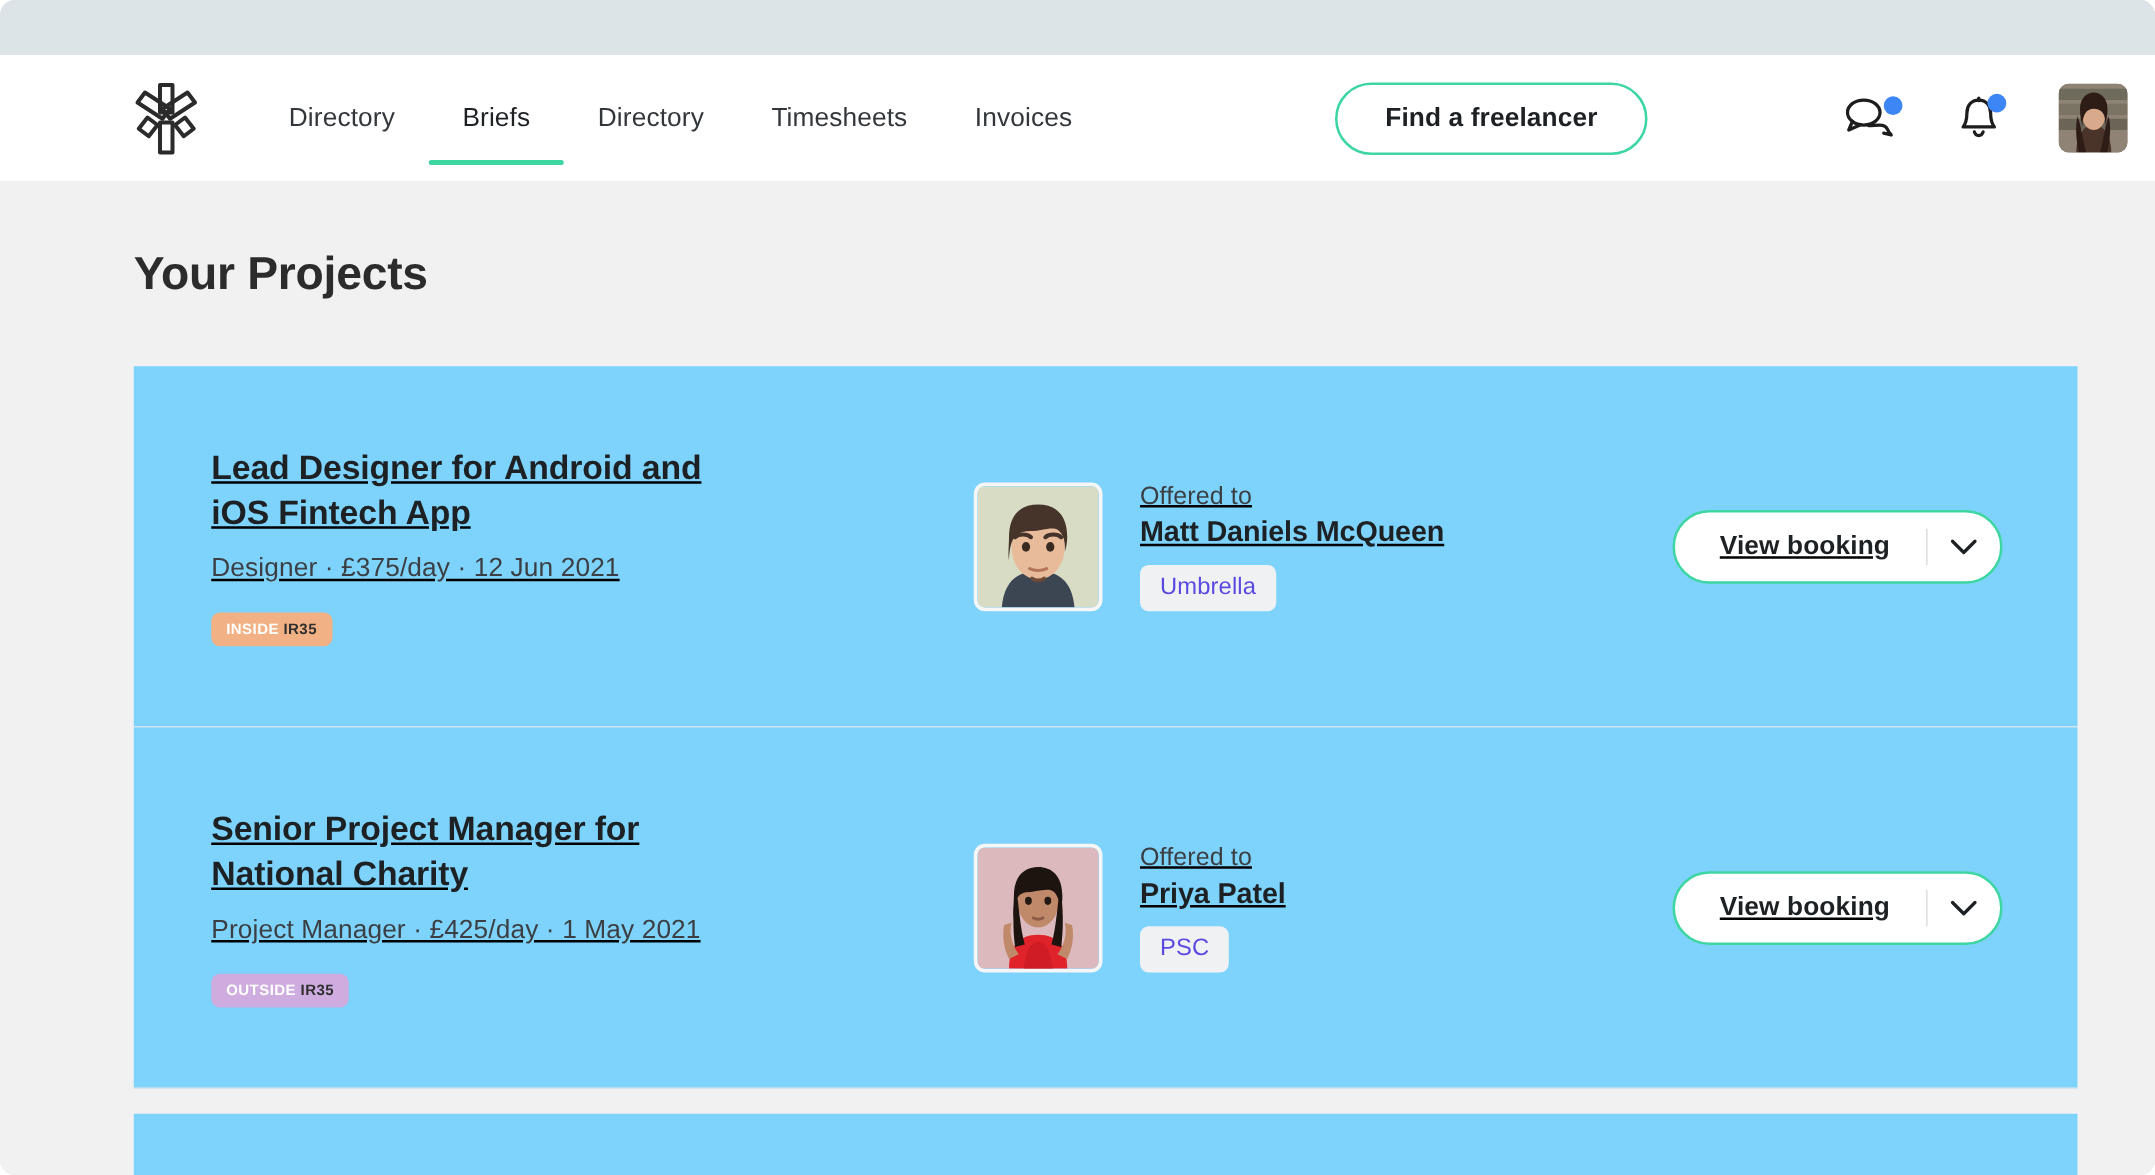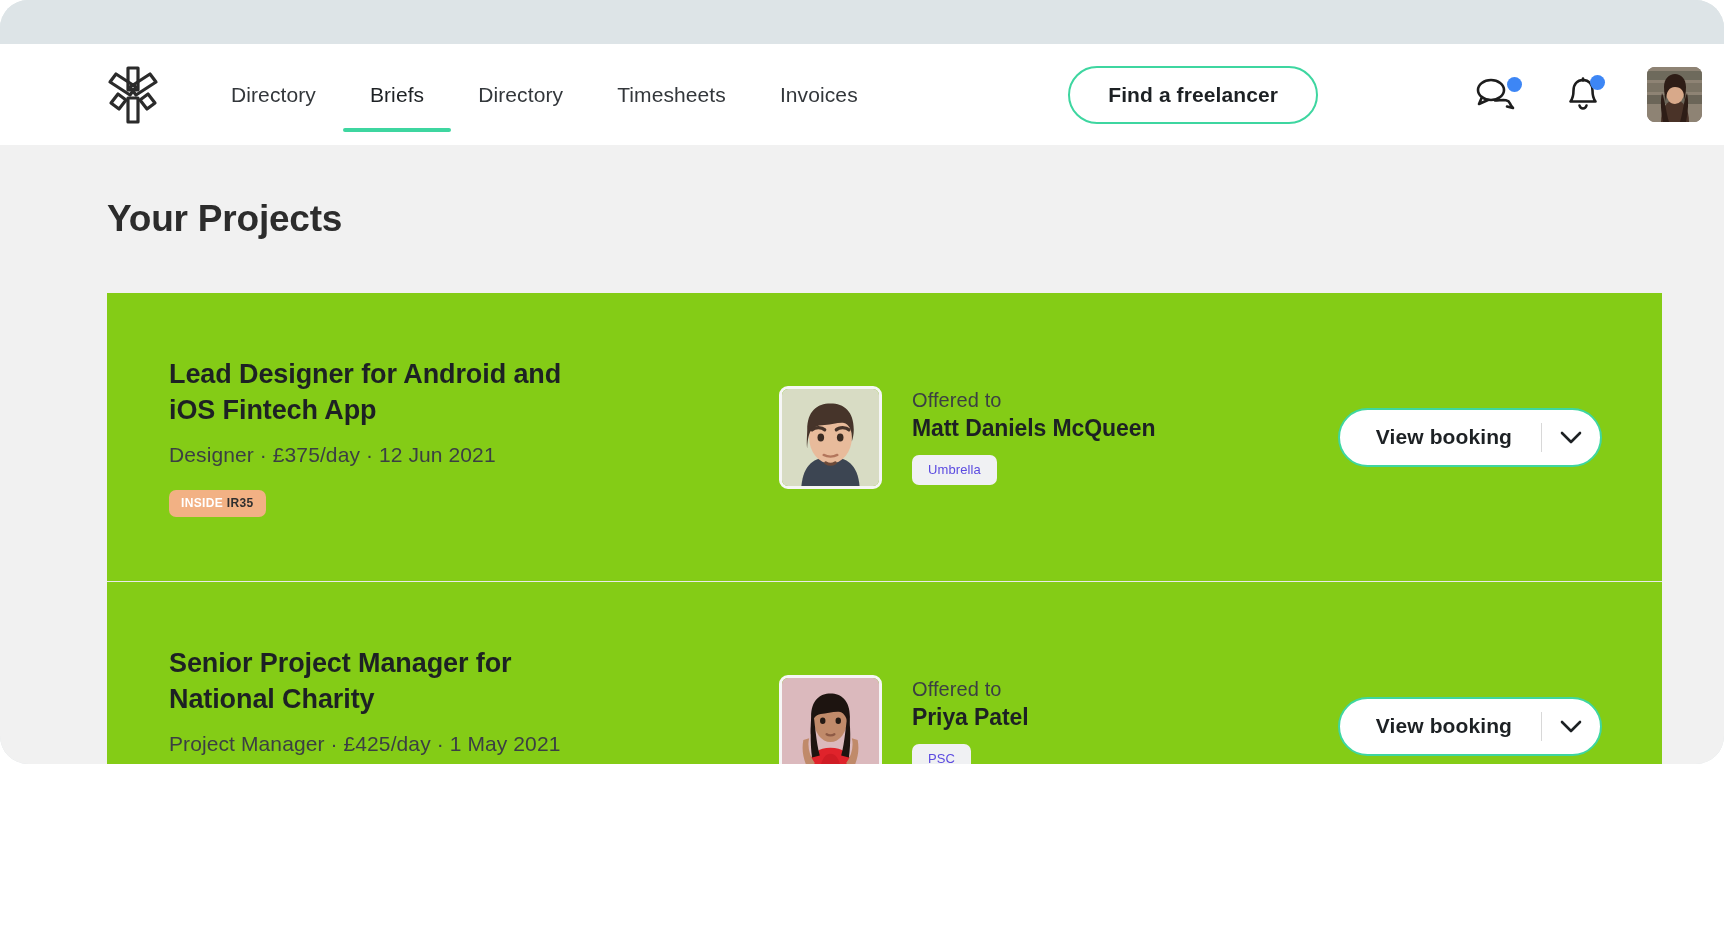--- a/index.html
+++ b/index.html
@@ -8,23 +8,23 @@
     width: 1724px;
     height: 940px;
     overflow: hidden;
     background: #ffffff;
     font-family: "Liberation Sans", sans-serif;
   }
 
   #app {
     position: relative;
     width: 1724px;
-    height: 764px;
+    height: 940px;
     background: #dde4e7;
-    border-radius: 28px;
+    border-radius: 12px;
     overflow: hidden;
   }
 
   
   .chrome-bar {
     position: absolute;
     top: 0; left: 0; right: 0;
     height: 44px;
     background: #dde4e7;
   }
@@ -142,26 +142,27 @@
     font-weight: bold;
     color: #2c2c2c;
     letter-spacing: -.2px;
   }
 
   .cards {
     margin: 53px 62px 0 107px;
   }
 
   .project-card {
-    background: #84cc16;
+    background: #7dd3fc;
     display: flex;
     align-items: center;
     padding: 0 60px 0 62px;
     height: 289px;
     border-bottom: 1px solid #e9e9e9;
+    text-decoration: underline;
   }
   .project-card.peek {
     height: 90px;
     border-bottom: none;
     margin-top: 20px;
   }
 
   .card-left { width: 610px; flex: 0 0 auto; }
 
   .job-title {
@@ -227,21 +228,21 @@
     letter-spacing: -.1px;
     white-space: nowrap;
     text-align: center;
   }
   .entity-badge {
     display: inline-block;
     margin-top: 13px;
     padding: 7px 16px 8px;
     background: #f0f1f3;
     border-radius: 7px;
-    font-size: 13px;
+    font-size: 19px;
     color: #5b4ae0;
     letter-spacing: .1px;
   }
 
   
   .card-right { flex: 0 0 auto; }
 
   .split-btn {
     display: flex;
     align-items: stretch;

